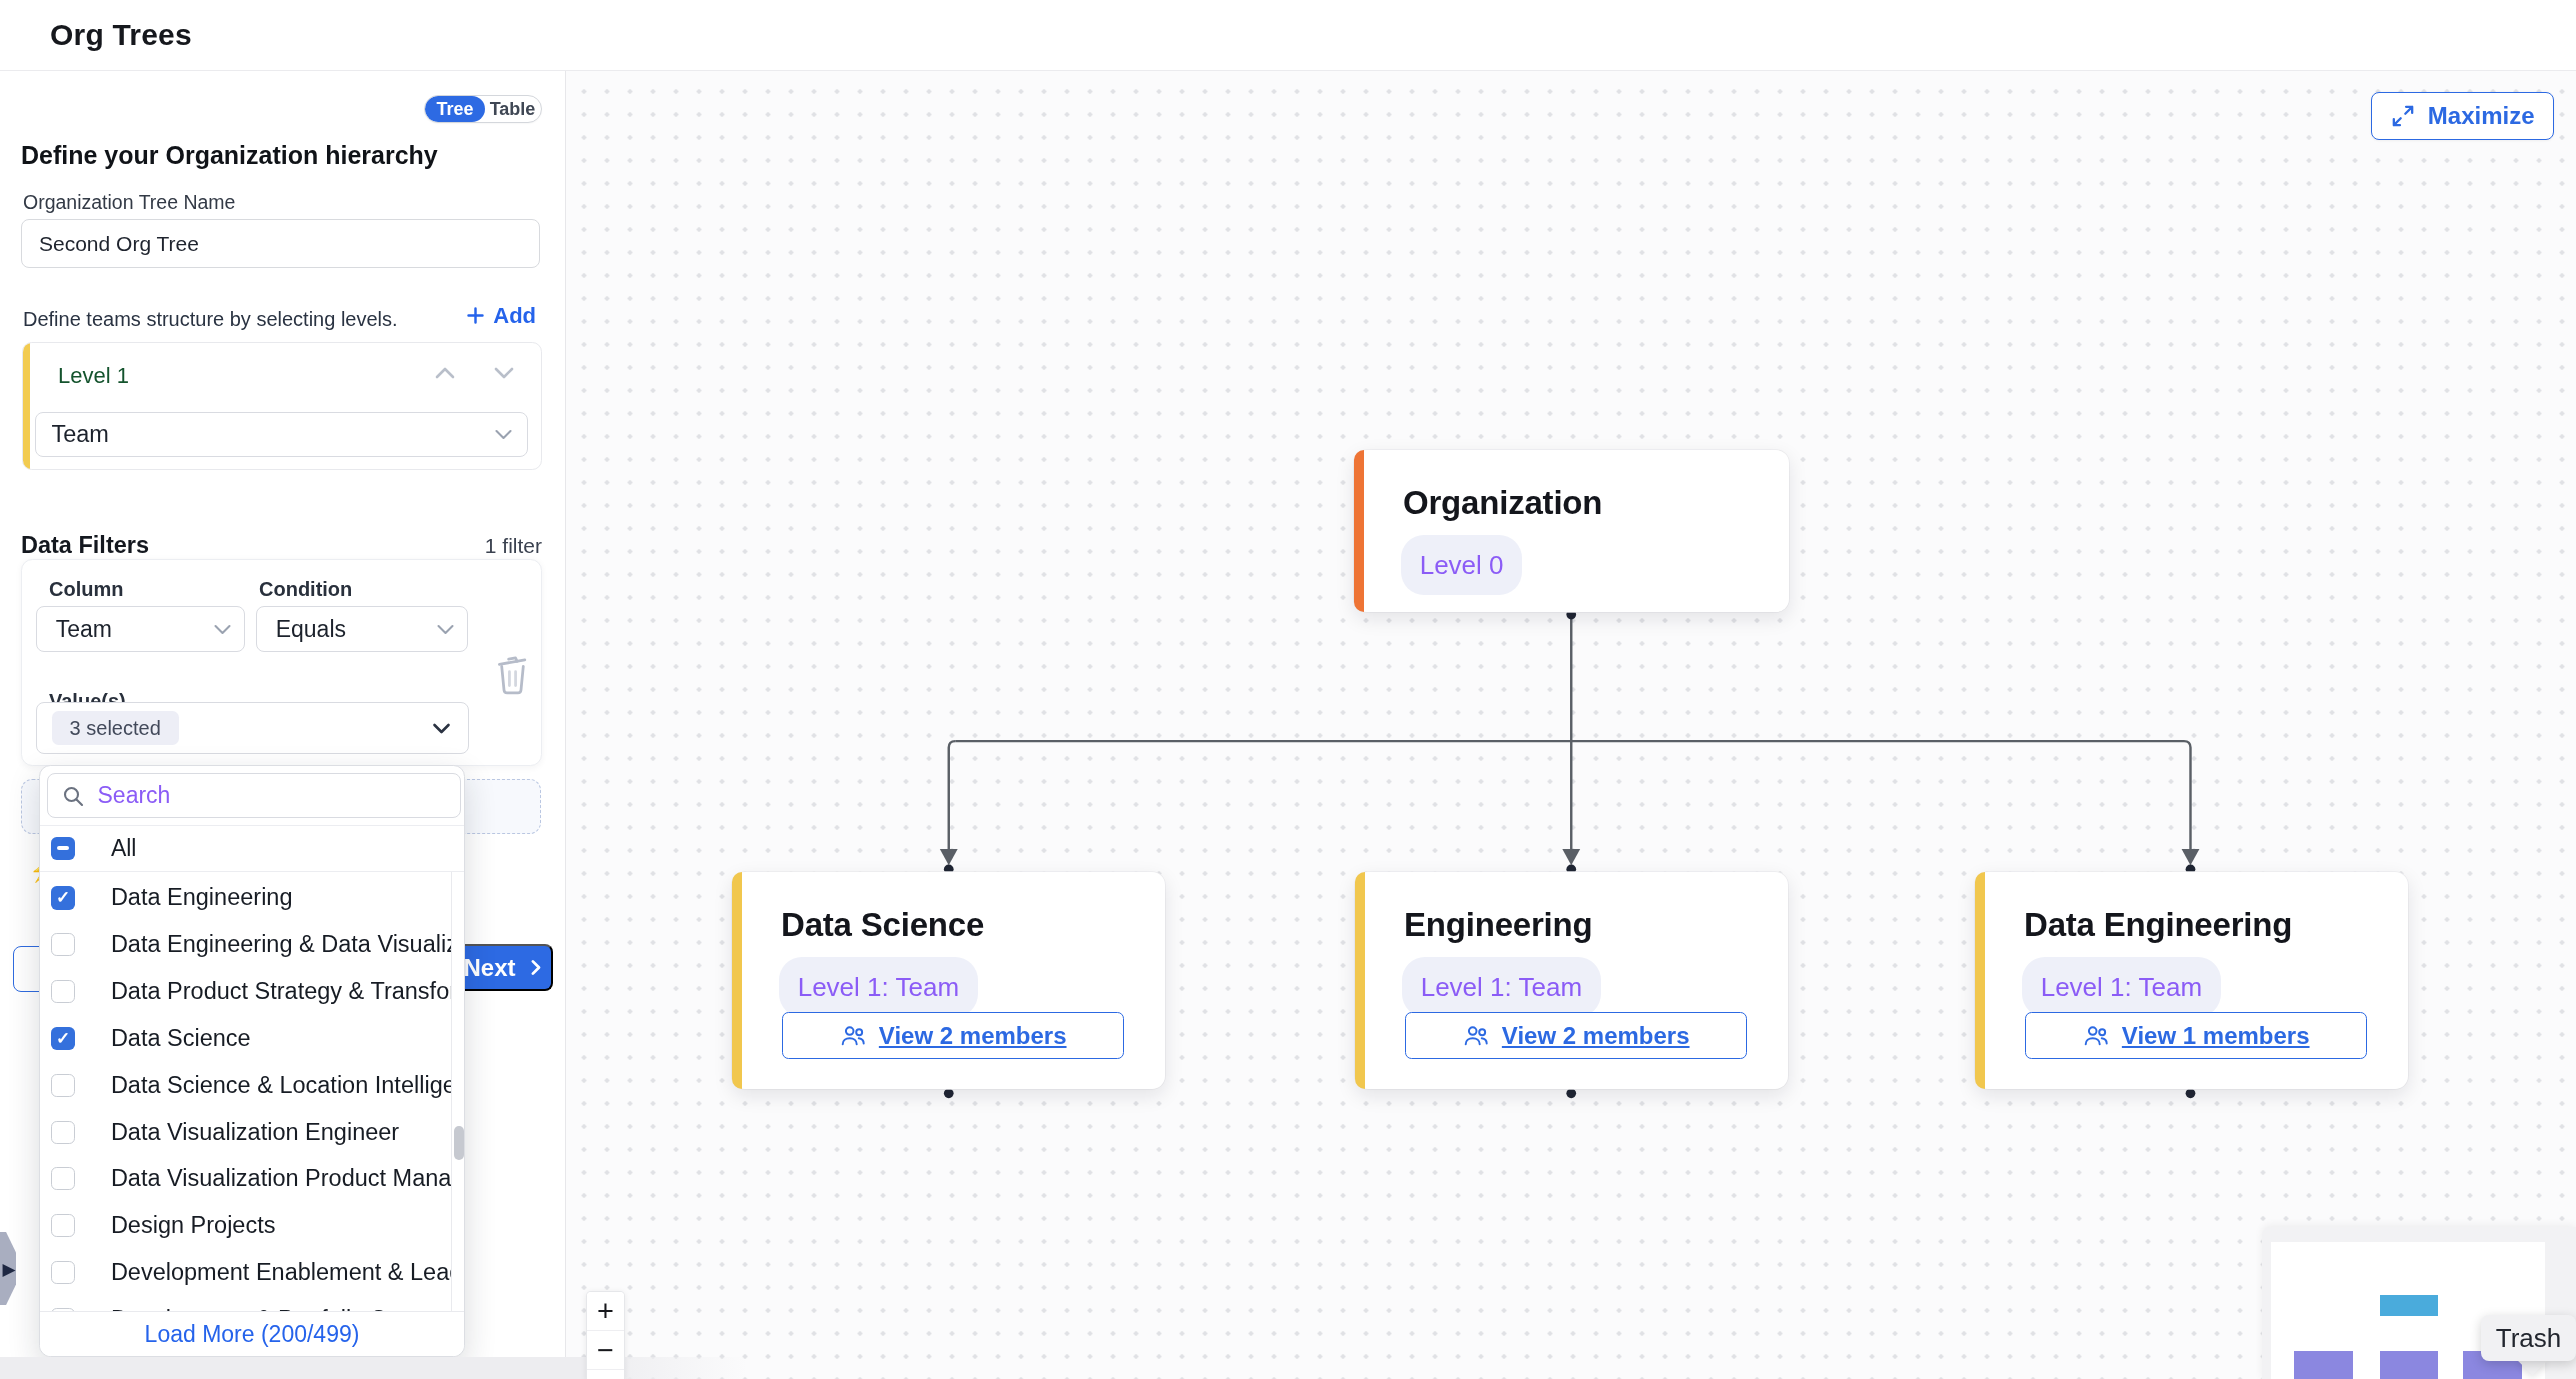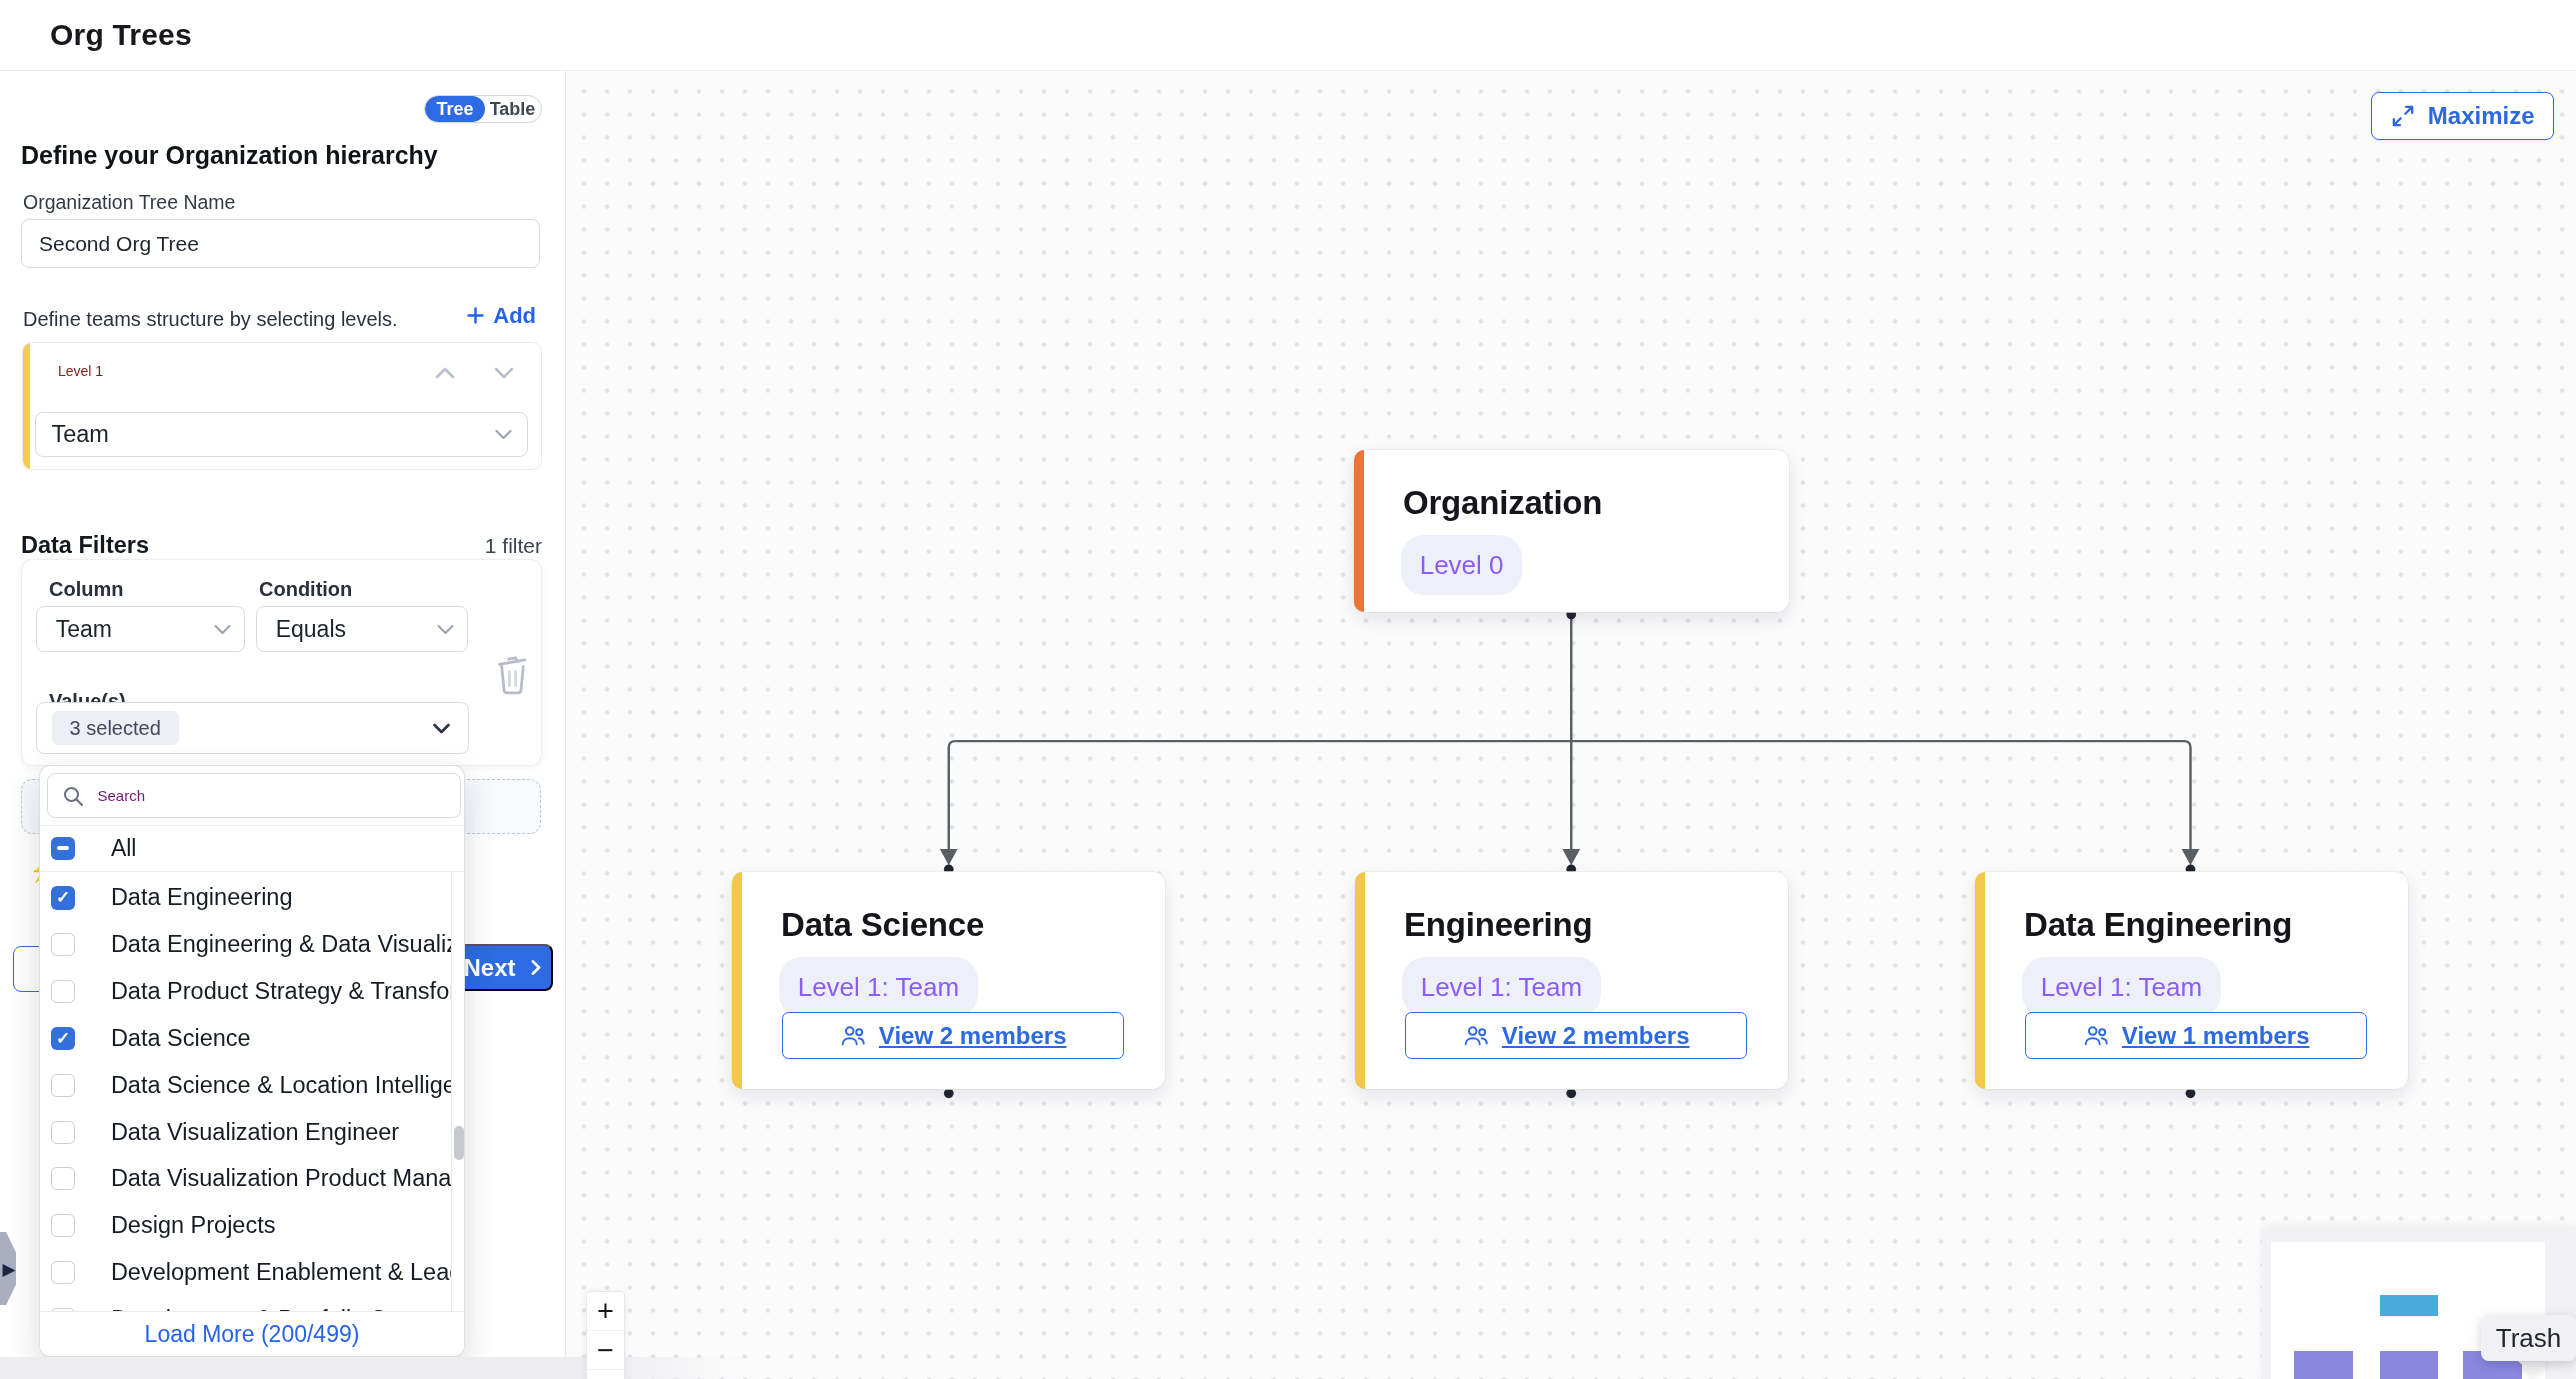--- a/index.html
+++ b/index.html
@@ -20,21 +20,21 @@
   .panel-h1 { left:21px; top:70px; font-size:25px; font-weight:700; color:#101318; }
   .lbl { font-size:19.5px; color:#333a46; }
   #tree-name-label { left:23px; top:120px; }
   .input { left:21px; top:148px; width:519px; height:49px; border:1.6px solid #d8dade; border-radius:8px; background:#fff; font-size:21px; color:#1f242e; padding-left:17px; display:flex; align-items:center; }
   #levels-hint { left:23px; top:237px; font-size:20px; color:#2a3342; }
   #add-btn { left:465px; top:230px; height:29px; display:flex; align-items:center; gap:7.3px; color:#2563eb; font-size:22px; font-weight:700; cursor:pointer; }
   #add-btn svg { width:21px; height:21px; }
 
   .level-card { left:22px; top:271px; width:520px; height:128px; border:1.2px solid #e8e9ed; border-radius:9.7px; background:#fff; overflow:hidden; }
   .level-bar { position:absolute; left:0; top:0; width:6.5px; height:100%; background:#f2cb50; }
-  .level-title { position:absolute; left:35px; top:19.5px; font-size:14px; color:#7f1d1d; font-weight:500; }
+  .level-title { position:absolute; left:35px; top:19.5px; font-size:22px; color:#14532d; font-weight:500; }
   .lv-chev { position:absolute; top:21px; width:24px; height:18px; color:#b9bfca; }
   .select { border:1.6px solid #d9dbe1; border-radius:8px; background:#fff; position:absolute; display:flex; align-items:center; }
   .select .val { font-size:23.5px; color:#1c222c; }
   .sel-chev { position:absolute; width:21px; height:13px; color:#9aa2b0; }
 
   #filters-title { left:21px; top:461px; font-size:23.5px; font-weight:700; color:#14181f; }
   #filter-count { left:0; top:463px; width:542px; text-align:right; font-size:21px; color:#3b4250; }
   .filter-card { left:21px; top:488px; width:521px; height:207px; border:1.2px solid #eceef2; border-radius:11.4px; background:#fff; box-shadow:0 1.6px 6.5px rgba(30,35,50,.05); }
   .flbl { position:absolute; font-size:20px; font-weight:700; color:#29303c; }
   .trash-icon { position:absolute; left:472px; top:93px; width:37px; height:42px; color:#b6bcc9; }
@@ -43,21 +43,21 @@
   .dashed-box { left:21px; top:708px; width:520px; height:55px; border:1.6px dashed #bac7e2; border-radius:11.4px; background:#f7f9fd; z-index:1; }
   .hidden-frag { z-index:1; font-size:22px; color:#374151; }
   #back-sliver { left:13px; top:875px; width:57px; height:46px; background:#fff; border:1.6px solid #2f6bdf; border-radius:8px; z-index:1; }
   #next-btn { left:442px; top:873px; width:111px; height:47px; background:#2d6ae3; border-radius:8px; z-index:1; display:flex; align-items:center; padding-left:19.5px; gap:9.7px; color:#fff; font-size:24px; font-weight:700; cursor:pointer; }
   #next-btn svg { width:21px; height:21px; }
 
   
   #dropdown { left:39px; top:694px; width:426px; height:592px; background:#fff; border:1.2px solid #dcdee3; border-radius:11.4px; z-index:6; box-shadow:0 11.4px 32px rgba(25,30,45,.16); }
   .search-box { position:absolute; left:6.5px; top:7.3px; width:414px; height:45px; border:1.6px solid #d9dbe1; border-radius:8px; display:flex; align-items:center; gap:13px; padding-left:13px; }
   .search-box svg { width:24px; height:24px; color:#6b7280; flex:0 0 auto; }
-  .search-ph { font-size:15px; color:#701a75; }
+  .search-ph { font-size:23px; color:#8b5cf6; }
   .dd-divider { position:absolute; left:0; width:100%; border-top:1.2px solid #ecedf1; }
   .dd-row { position:absolute; left:0; width:411px; height:47px; display:flex; align-items:center; gap:36px; padding-left:11.4px; }
   .cbx { width:23.5px; height:23.5px; border-radius:5.7px; flex:0 0 auto; position:relative; }
   .cbx.unchecked { background:#fff; border:1.6px solid #c9cdd4; }
   .cbx.checked { background:#3470dc; }
   .cbx.checked::after { content:"✓"; position:absolute; left:0; top:0; width:100%; height:100%; display:flex; align-items:center; justify-content:center; color:#fff; font-size:17px; font-weight:700; }
   .cbx.indet { background:#3470dc; }
   .cbx.indet::after { content:""; position:absolute; left:5.7px; top:9.7px; width:12px; height:4px; border-radius:2.4px; background:#fff; }
   .dd-row .rlbl { font-size:23.5px; color:#171c24; white-space:nowrap; }
   #dd-list { position:absolute; left:0; top:106px; width:412px; height:442px; overflow:hidden; border-right:1.2px solid #e9eaee; }

